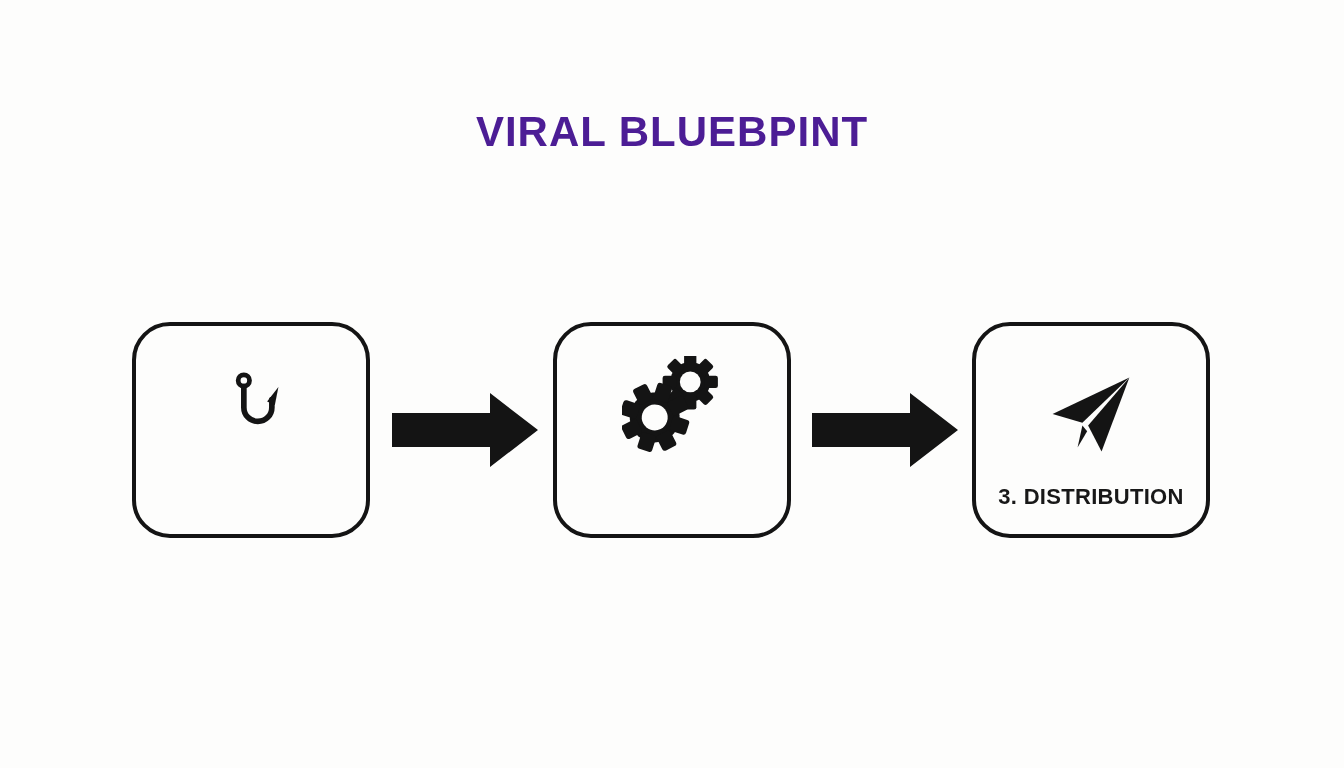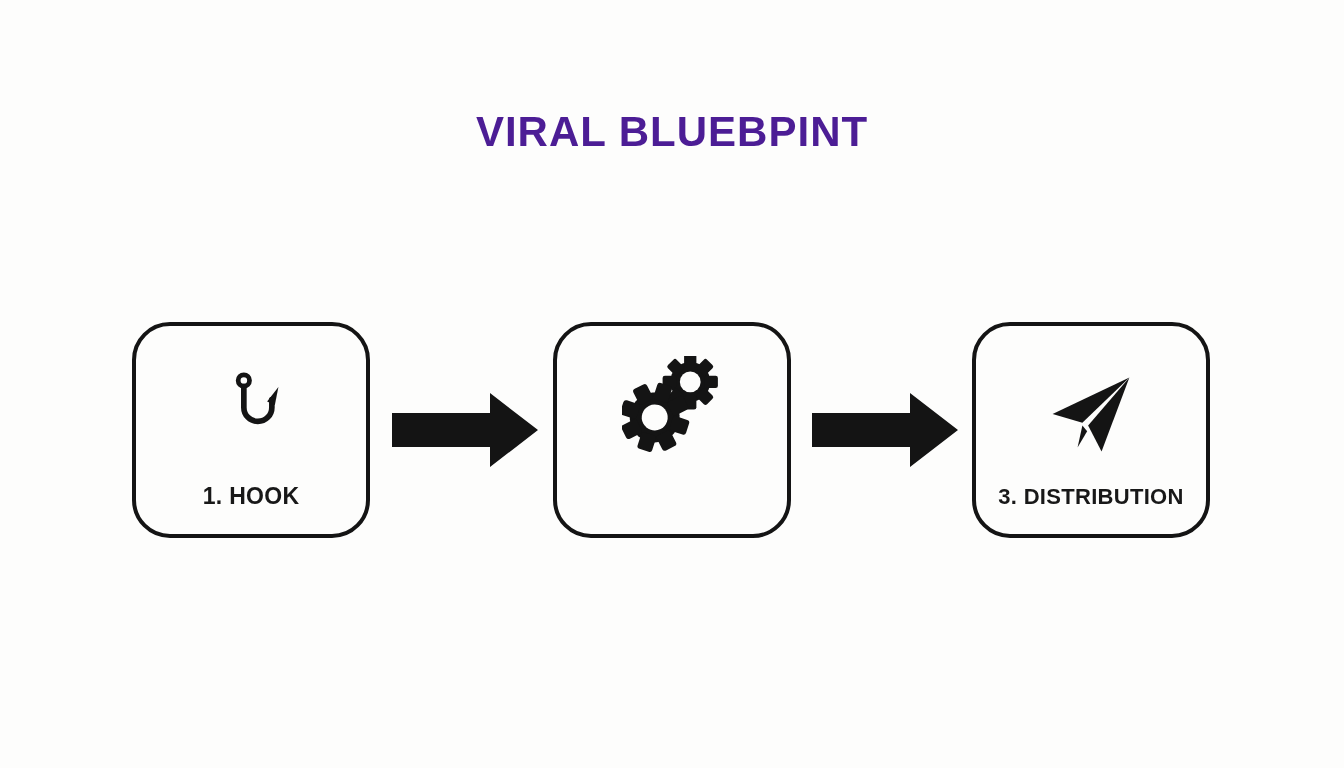--- a/index.html
+++ b/index.html
@@ -47,21 +47,20 @@
   <div class="title">VIRAL BLUEBPINT</div>
 
   <div class="step-box box-1">
     <span class="step-icon icon-hook">
       <svg width="62" height="82" viewBox="0 0 104 112" aria-hidden="true">
         <circle cx="40" cy="15" r="9.5" fill="none" stroke="#141414" stroke-width="8"></circle>
         <path d="M40 25 V60 a23.5 23.5 0 0 0 47 0 V47" fill="none" stroke="#141414" stroke-width="9.5" stroke-linecap="round" stroke-linejoin="round"></path>
         <polygon points="79,50 98,26 92,56" fill="#141414"></polygon>
       </svg>
     </span>
-    <div class="step-label">1. HOOK</div>
   </div>
 
   <span class="arrow arrow-1">
     <svg width="148" height="78" viewBox="0 0 148 78" aria-hidden="true">
       <path d="M0 22 H98 V2 L146 39 L98 76 V56 H0 Z" fill="#141414"></path>
     </svg>
   </span>
 
   <div class="step-box box-2">
     <span class="step-icon icon-gears">

